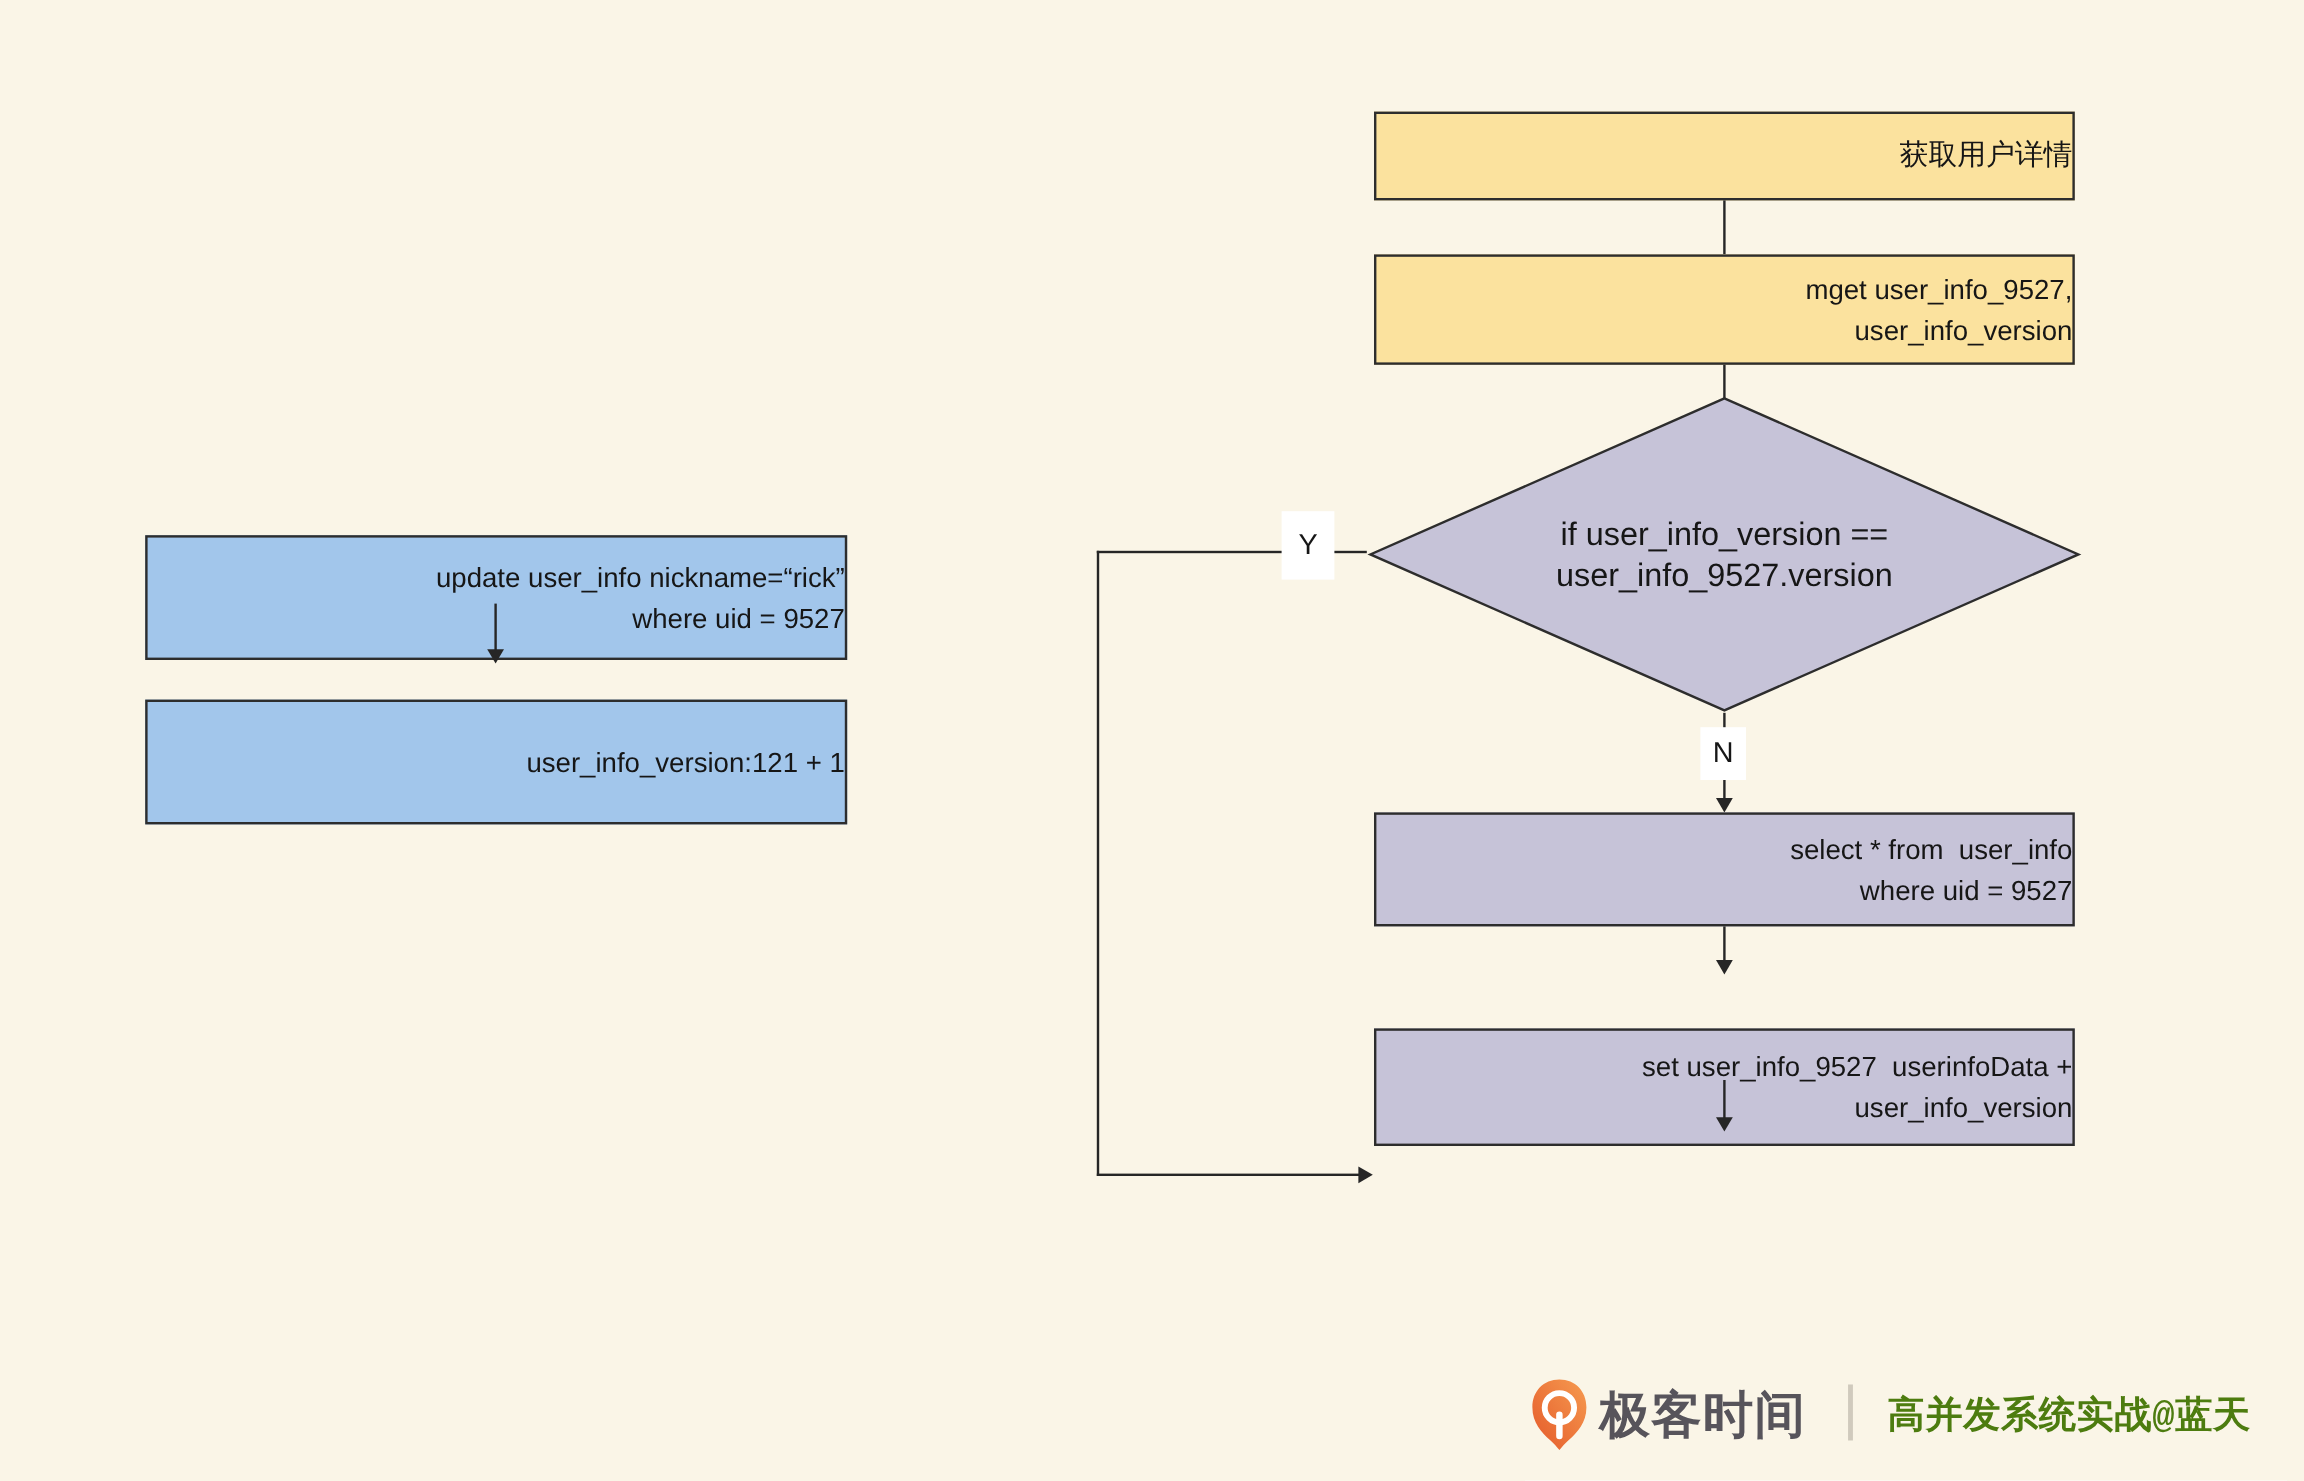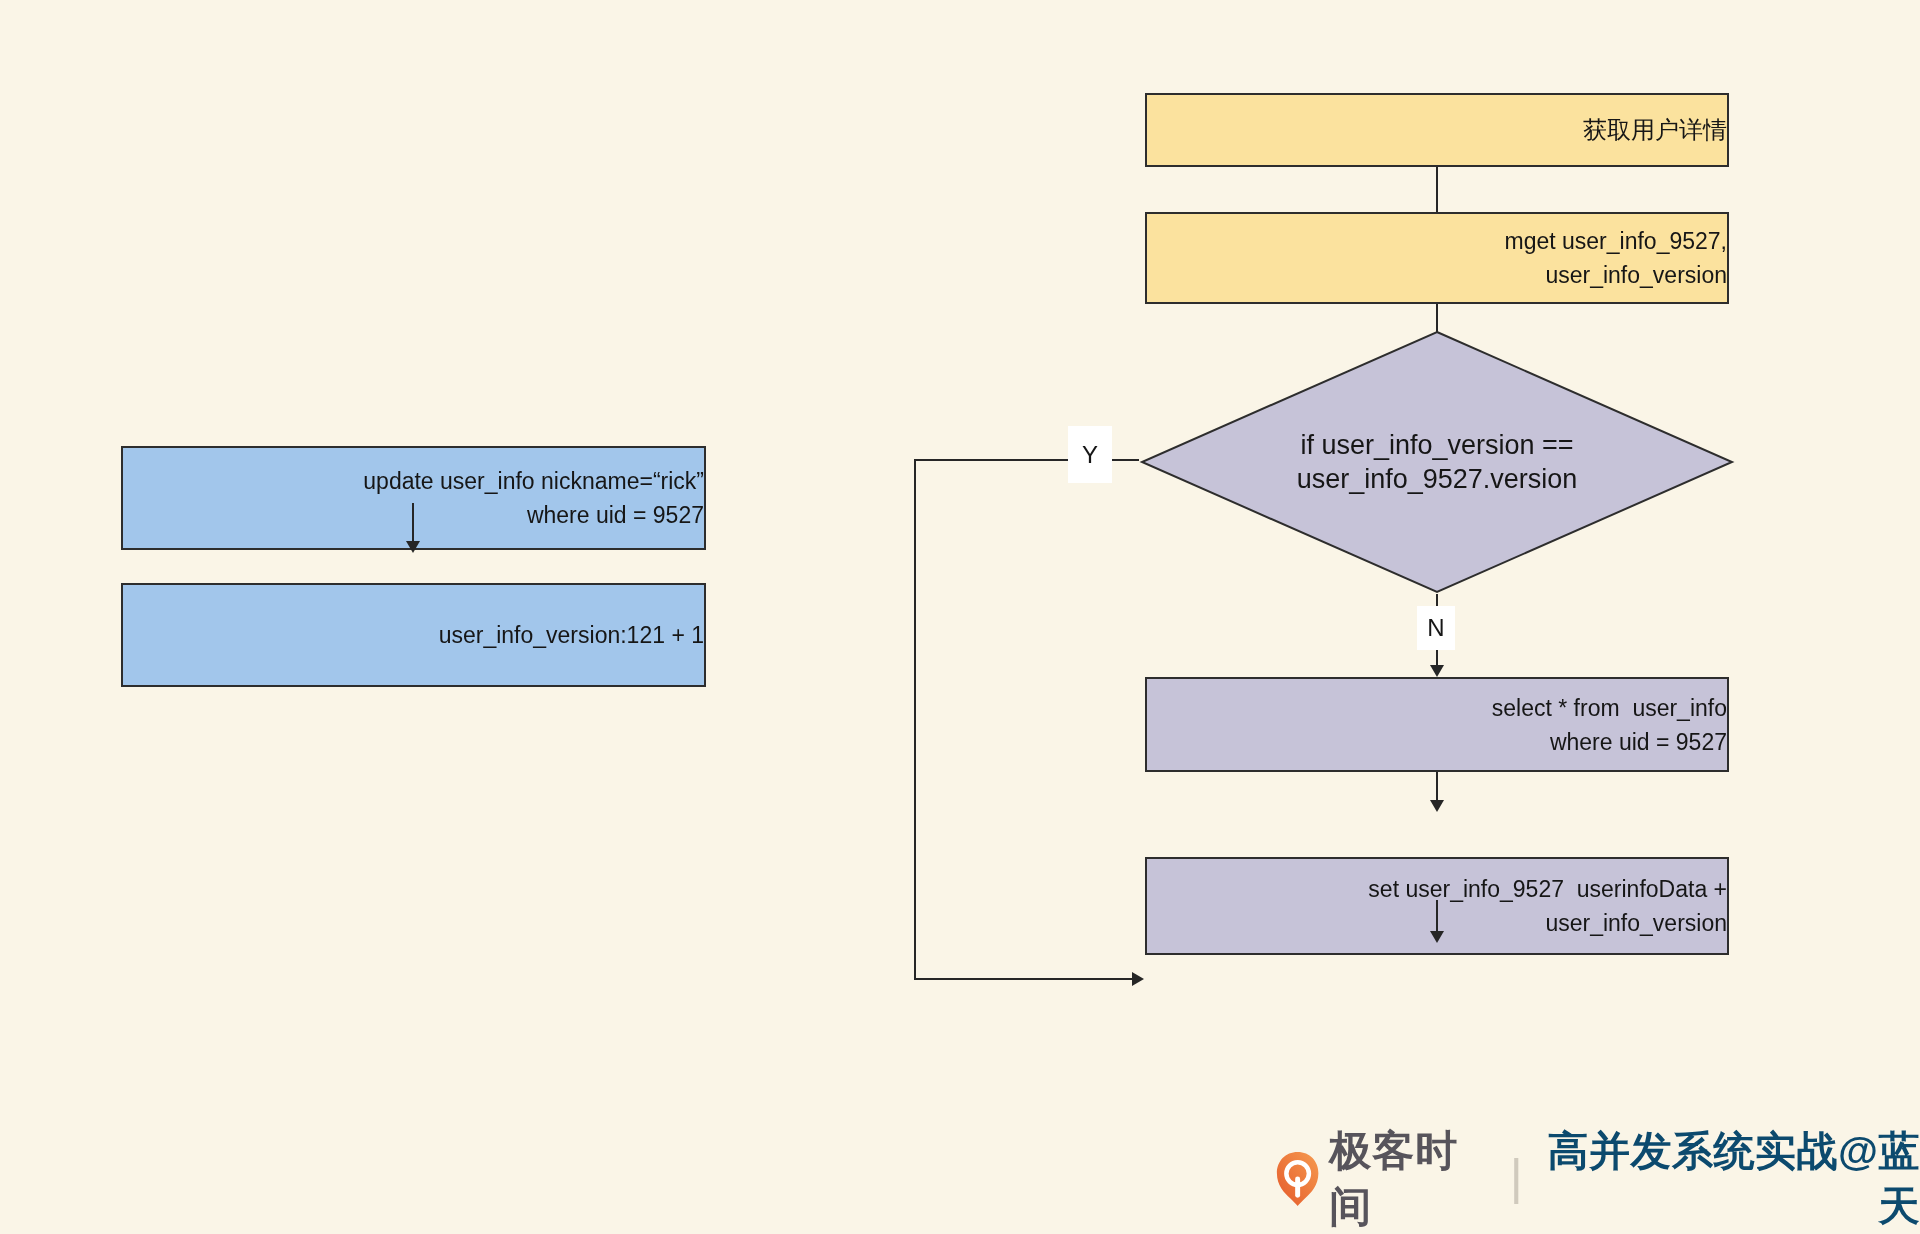--- a/index.html
+++ b/index.html
@@ -55,32 +55,32 @@
   }
   #diamond-wrap { position: absolute; left: 1139px; top: 330px; width: 596px; height: 264px; }
   #diamond-wrap svg { display: block; }
   #diamond-text {
     position: absolute; left: 0; top: 0; width: 100%; height: 100%;
     display: flex; flex-direction: column; align-items: center; justify-content: center;
     text-align: center; color: #161616; font-size: 27px; line-height: 34px;
   }
   #watermark {
     position: absolute; left: 1276px; top: 1144px; height: 70px;
-    display: flex; align-items: center;
+    display: flex; align-items: center; font-family: Liberation Mono, monospace;
   }
   #brand-icon { width: 47px; height: 62px; margin-right: 10px; }
   #brand-text {
     color: #57545B; font-size: 42px; font-weight: 700; letter-spacing: 1px;
   }
   #wm-divider {
     color: #D0CABD; font-size: 50px; font-weight: 300;
     margin: 0 16px 0 22px; transform: translateY(-2px);
   }
   #wm-credit {
-    color: #0c4a6e; font-size: 41px; font-weight: 700; letter-spacing: 0.5px; text-align: right;
+    color: #4d7c0f; font-size: 31px; font-weight: 700; letter-spacing: 0.5px; text-align: right;
   }
 </style>
 </head>
 <body>
 
 <div id="canvas">
 
   <div class="node fill-blue" style="left:121px; top:399px; width:585px; height:104px;margin-top:47px;">
     <span class="line">update user_info nickname=“rick”</span>
     <span class="line">where uid = 9527</span>

